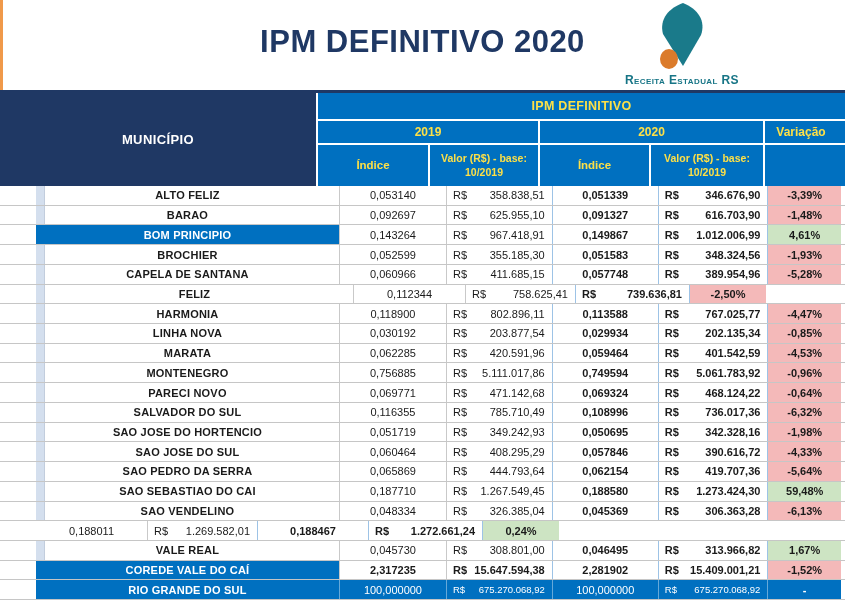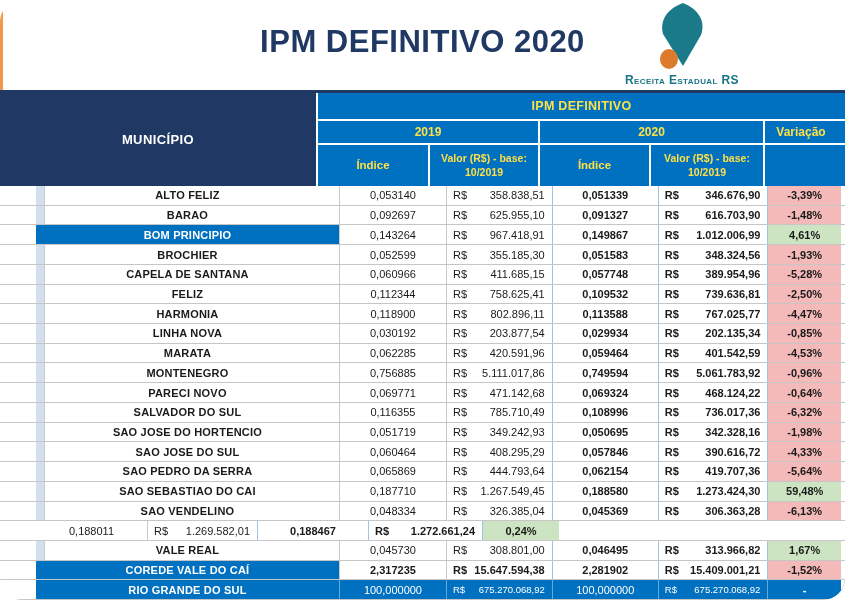--- a/index.html
+++ b/index.html
@@ -1,18 +1,18 @@
 <!DOCTYPE html>
 <html><head>
 <meta charset="utf-8">
 <style>
   html,body{margin:0;padding:0;background:#fff;}
   #app{
     position:relative;width:845px;height:600px;background:#ffffff;overflow:hidden;
-    font-family:"Liberation Sans", sans-serif;color:#1a1a1a;border-radius:22px;
+    font-family:"Liberation Sans", sans-serif;color:#1a1a1a;
   }
   
   .accent-top{position:absolute;left:0;top:0;width:3px;height:192px;background:#F0994A;}
   .accent-mid{position:absolute;left:0;top:522px;width:3px;height:20px;background:#F0994A;}
   
   .title{
     position:absolute;top:24px;left:0;width:845px;text-align:center;
     font-size:31px;font-weight:bold;letter-spacing:.5px;color:#1F3864;
   }
   
@@ -185,21 +185,20 @@
         </div>
         <div class="cell c-var neg">-5,28%</div>
       </div>
       <div class="row normal">
         <div class="cell c-name">FELIZ</div>
         <div class="cell c-i19">0,112344</div>
         <div class="cell c-v19">
           <span>R$</span>
           <span>758.625,41</span>
         </div>
-        <div class="cell c-i20">0,109532</div>
         <div class="cell c-v20">
           <span>R$</span>
           <span>739.636,81</span>
         </div>
         <div class="cell c-var neg">-2,50%</div>
       </div>
       <div class="row normal">
         <div class="cell c-name">HARMONIA</div>
         <div class="cell c-i19">0,118900</div>
         <div class="cell c-v19">

